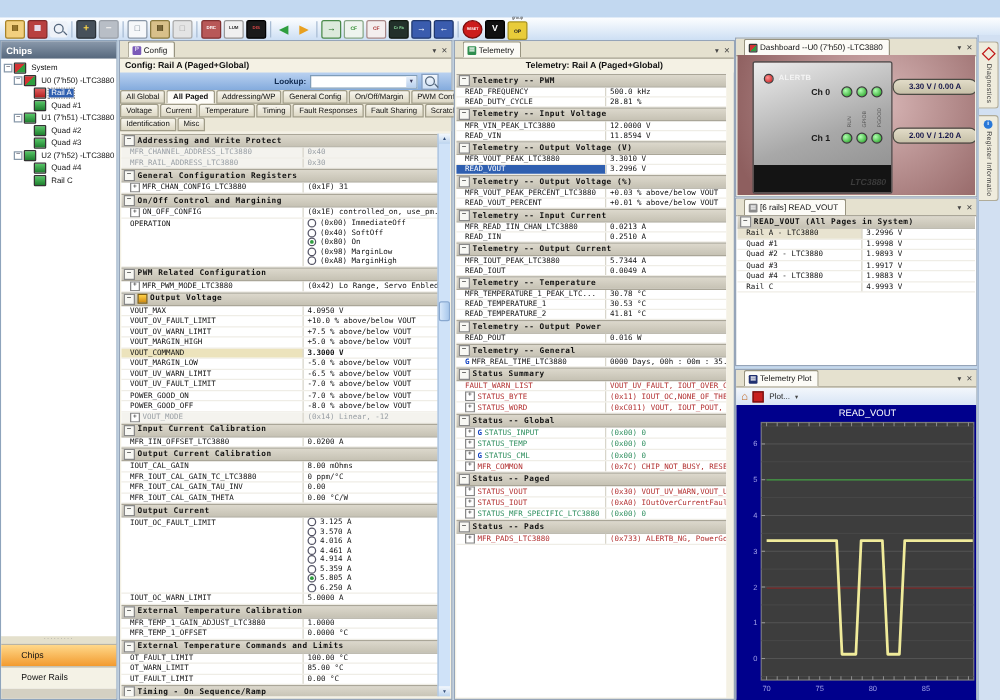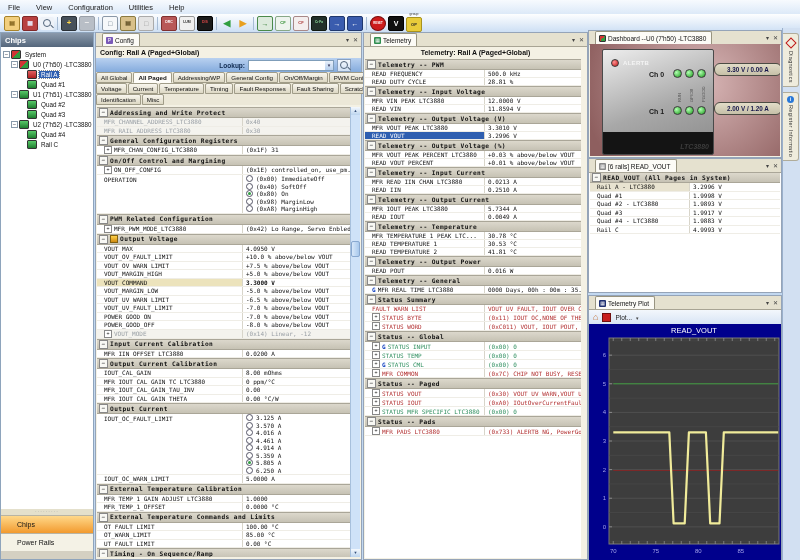--- a/index.html
+++ b/index.html
@@ -140,27 +140,20 @@
         margin-top:5px;display:flex;flex-direction:column;align-items:center;padding:3px 0;gap:2px;}
   .vtext{writing-mode:vertical-rl;font-size:5.5px;color:#333;letter-spacing:.3px;}
   .diag-ico{width:6px;height:6px;border:1.5px solid #c01818;transform:rotate(45deg);margin:2px 0;}
   .info-ico{width:7px;height:7px;border-radius:50%;background:#2878d8;color:#fff;font-size:5px;line-height:7px;text-align:center;font-weight:bold;}
 </style>
 </head>
 <body>
 
 <div id="app">
 
-  <div class="menubar">
-      <div class="menu-item">File</div>
-      <div class="menu-item">View</div>
-      <div class="menu-item">Configuration</div>
-      <div class="menu-item">Utilities</div>
-      <div class="menu-item">Help</div>
-    </div>
   <div class="toolbar">
       <div class="ticon" style="background: rgb(242, 207, 126); border: 1px solid rgb(168, 131, 42);">
         <span class="tglyph" style="color: rgb(122, 90, 20); font-size: 6px;">▤</span>
       </div>
       <div class="ticon" style="background: rgb(184, 64, 64); border: 1px solid rgb(128, 40, 40);">
         <span class="tglyph" style="color: rgb(232, 232, 248); font-size: 6px;">▦</span>
       </div>
       <div class="ticon" style="background: rgb(238, 242, 248);">
         <span class="mag"></span>
       </div>

